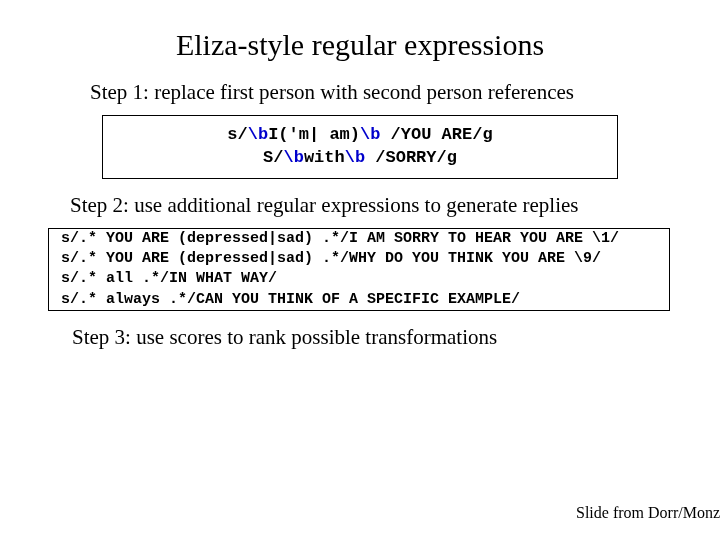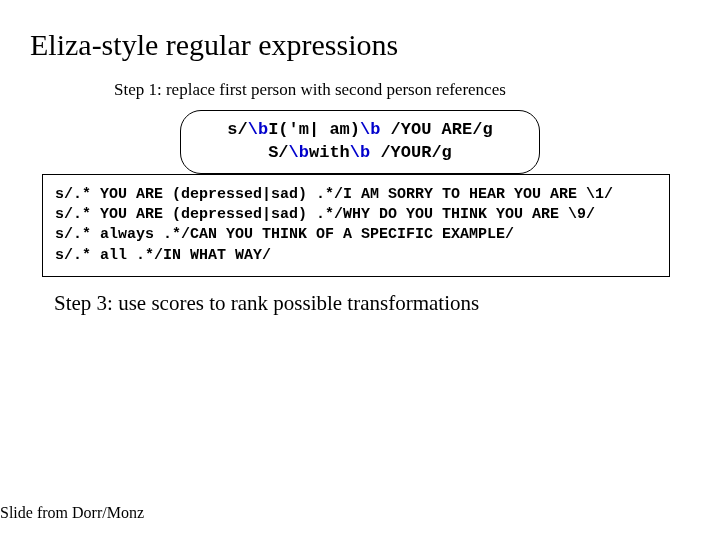--- a/index.html
+++ b/index.html
@@ -13,84 +13,84 @@
     position: relative;
   }
   .slide {
     padding: 20px 30px 0 30px;
     box-sizing: border-box;
     height: 100%;
   }
   h1 {
     font-size: 30px;
     font-weight: normal;
-    text-align: left;
+    text-align: center;
     margin: 8px 0 18px 0;
   }
   .step {
-    font-size: 17px;
-    margin: 12px 0 10px 84px;
+    font-size: 21px;
+    margin: 12px 0 10px 60px;
   }
   .step2 {
     font-size: 21px;
     margin: 14px 0 10px 40px;
   }
   .step3 {
     font-size: 21px;
-    margin: 14px 0 10px 24px;
+    margin: 14px 0 10px 42px;
   }
   .codebox {
     border: 1px solid #000;
     font-family: 'Courier New', monospace;
     font-weight: bold;
     font-size: 17px;
     line-height: 1.35;
     background: #fff;
     box-sizing: border-box;
   }
   .box1 {
     margin: 0 auto;
-    width: 360px;
+    width: 516px;
     padding: 8px 28px;
     text-align: center;
-    border-radius: 21px;
   }
   .box2 {
-    margin: 0 20px 0 12px;
-    padding: 10px 12px;
+    margin: 0 20px 0 18px;
+    padding: 0 12px;
     text-align: left;
     font-size: 15px;
   }
   .blue { color: #0000cc; }
   .footer {
     position: absolute;
     bottom: 18px;
     width: 100%;
-    text-align: left;
+    text-align: right;
     font-size: 16px;
   }
   .line { white-space: pre; }
 </style>
 </head>
 <body>
 
 <div class="slide">
   <h1>Eliza-style regular expressions</h1>
 
   <div class="step">Step 1: replace first person with second person references</div>
 
   <div class="codebox box1">
     <div class="line"><span>s/</span><span class="blue">\b</span><span>I('m| am)</span><span class="blue">\b</span><span> /YOU ARE/g</span></div>
-    <div class="line"><span>S/</span><span class="blue">\b</span><span>with</span><span class="blue">\b</span><span> /YOUR/g</span></div>
+    <div class="line"><span>S/</span><span class="blue">\b</span><span>with</span><span class="blue">\b</span><span> /SORRY/g</span></div>
   </div>
 
+  <div class="step2">Step 2: use additional regular expressions to generate replies</div>
 
   <div class="codebox box2">
     <div class="line">s/.* YOU ARE (depressed|sad) .*/I AM SORRY TO HEAR YOU ARE \1/</div>
     <div class="line">s/.* YOU ARE (depressed|sad) .*/WHY DO YOU THINK YOU ARE \9/</div>
+    <div class="line">s/.* all .*/IN WHAT WAY/</div>
     <div class="line">s/.* always .*/CAN YOU THINK OF A SPECIFIC EXAMPLE/</div>
-    <div class="line">s/.* all .*/IN WHAT WAY/</div>
   </div>
 
   <div class="step3">Step 3: use scores to rank possible transformations</div>
 </div>
 
 <div class="footer">Slide from Dorr/Monz</div>
 
 </body></html>

